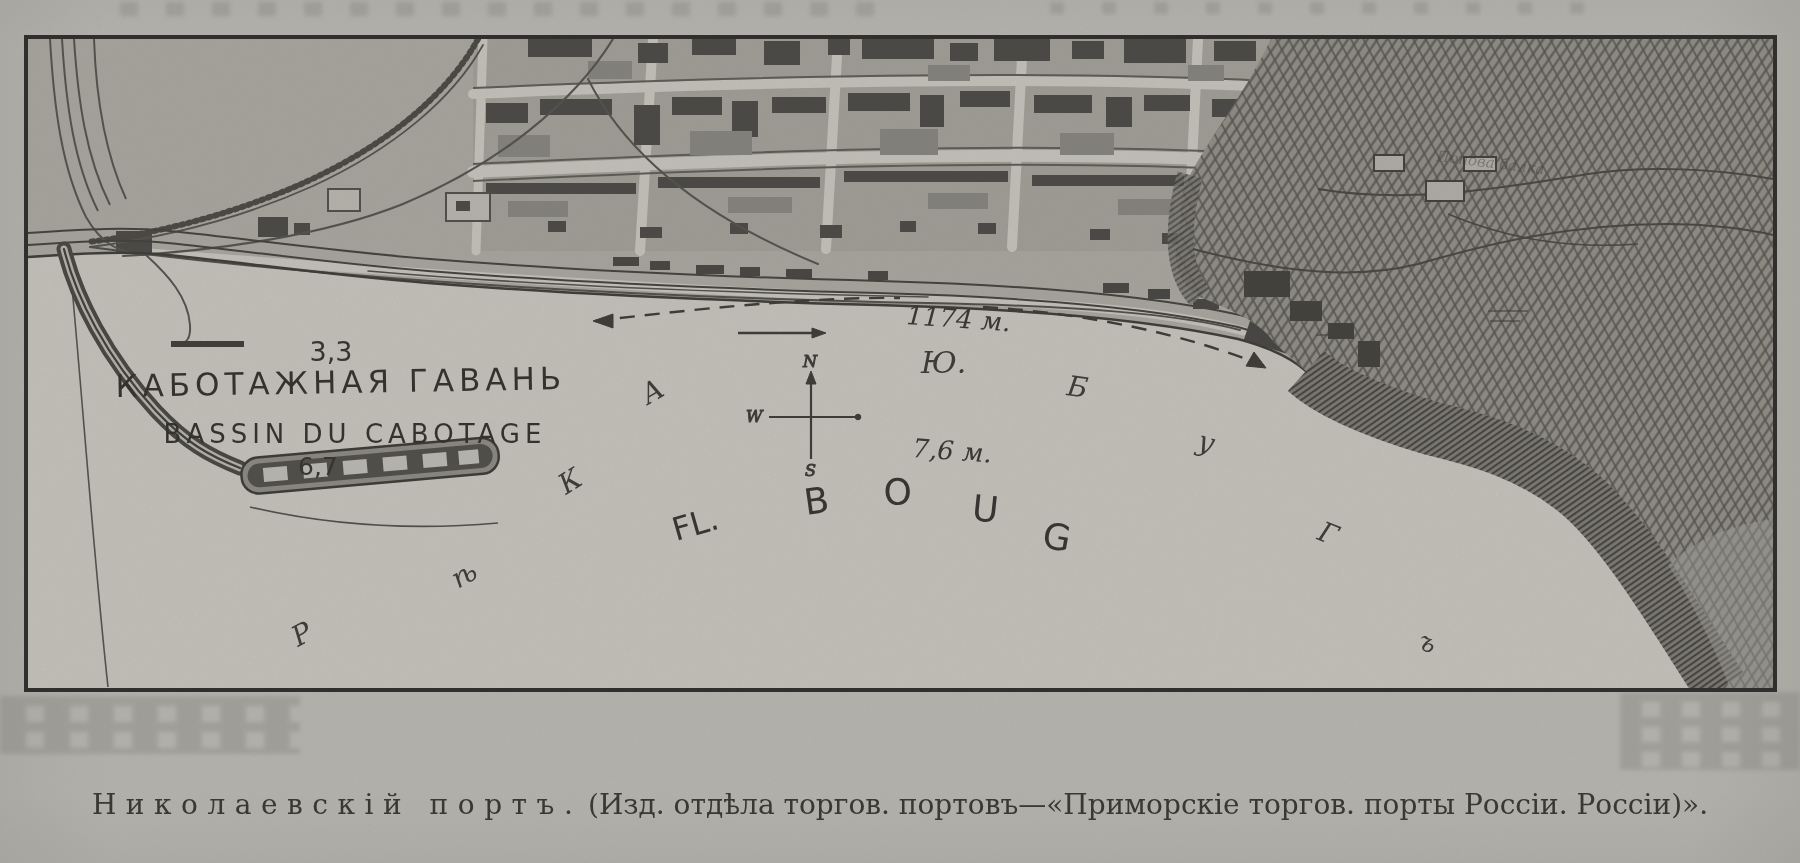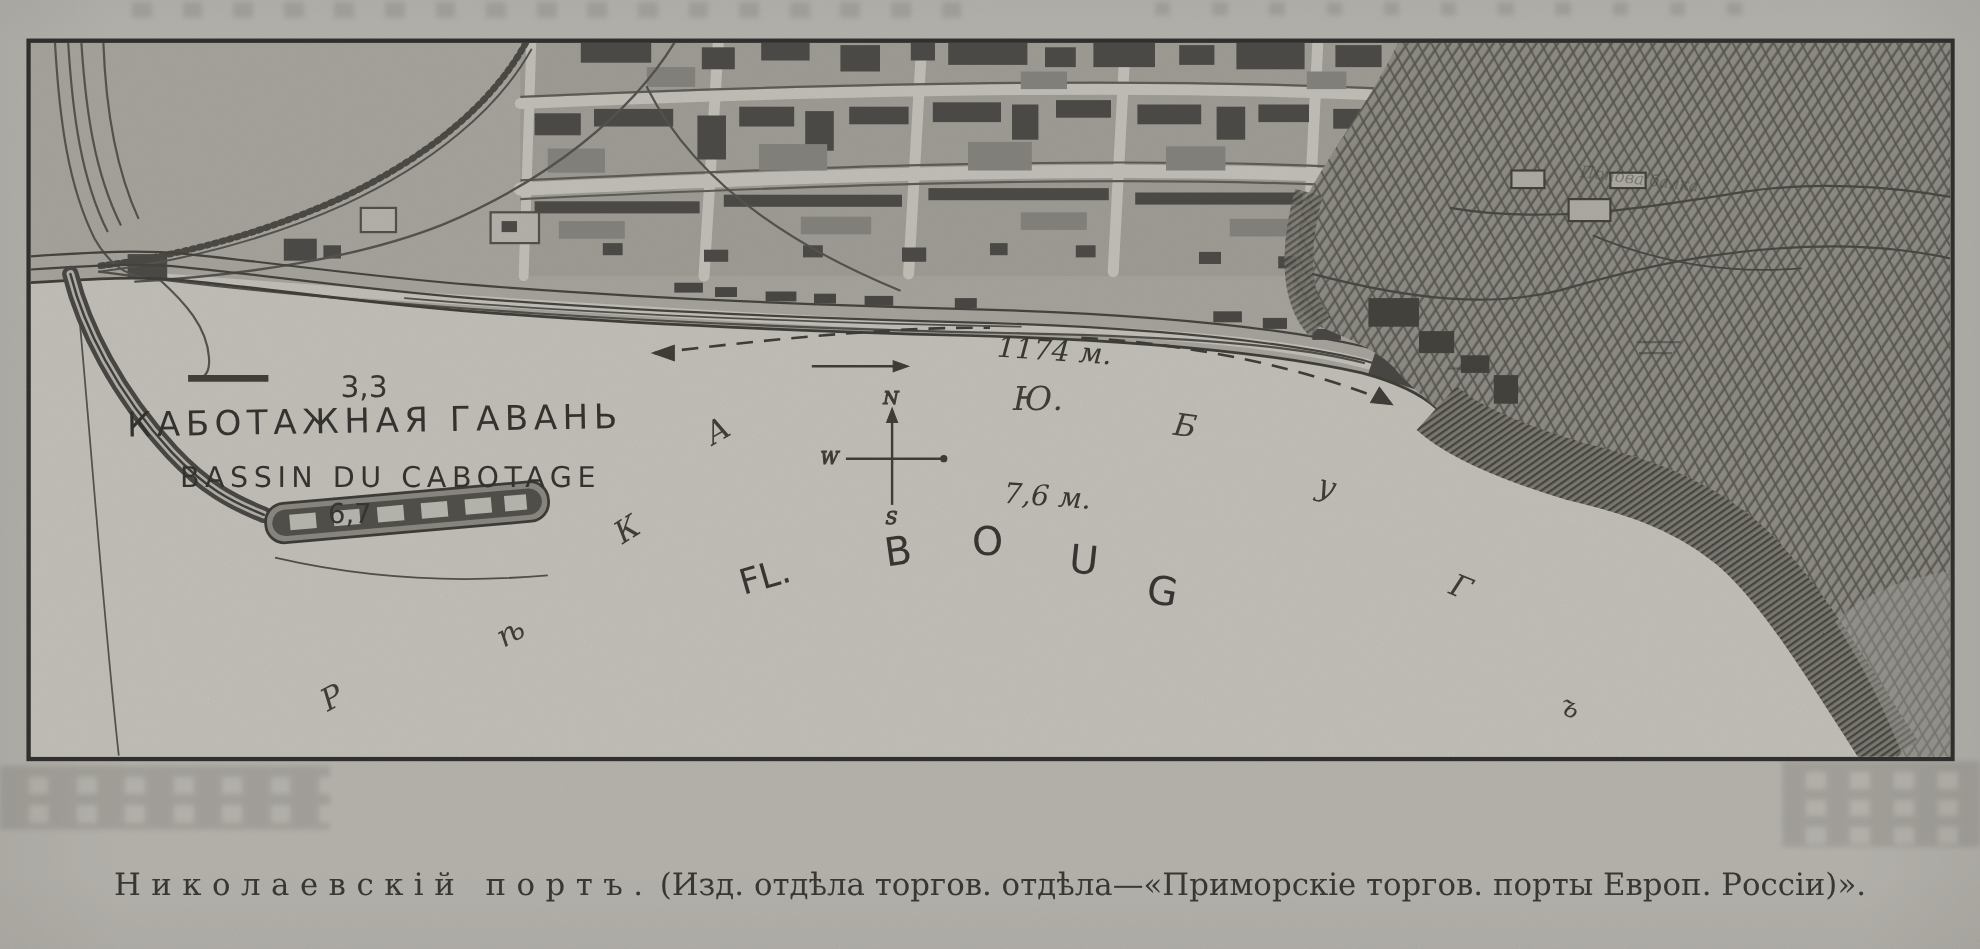--- a/index.html
+++ b/index.html
@@ -275,21 +275,21 @@
     <text class="ltr" font-size="28" x="1168" y="410" transform="rotate(16 1168 410)">у</text>
     <text class="ltr" font-size="28" x="1288" y="500" transform="rotate(22 1288 500)">Г</text>
     <text class="ltr" font-size="26" x="1388" y="608" transform="rotate(24 1388 608)">ъ</text>
 
     <text class="faint" x="1408" y="122" transform="rotate(7 1408 122)">Попова балка</text>
   </g>
 </svg>
 </div>
 
 <div class="caption">
-  <span class="cap-sp">Николаевскій портъ.</span><span>(Изд. отдѣла торгов. отдѣла—«Приморскіе торгов. порты Европ. Россіи)».</span>
+  <span class="cap-sp">Николаевскій портъ.</span><span>(Изд. отдѣла торгов. портовъ—«Приморскіе торгов. порты Россіи. Россіи)».</span>
 </div>
 
 <div class="smudge s1"></div>
 <div class="smudge s2"></div>
 
 <svg class="noise" width="1800" height="863">
   <filter id="pn">
     <feTurbulence type="fractalNoise" baseFrequency="0.85" numOctaves="2" stitchTiles="stitch"></feTurbulence>
     <feColorMatrix type="matrix" values="0 0 0 0 0.16  0 0 0 0 0.155  0 0 0 0 0.145  0.85 0.85 0.85 0 0"></feColorMatrix>
   </filter>

